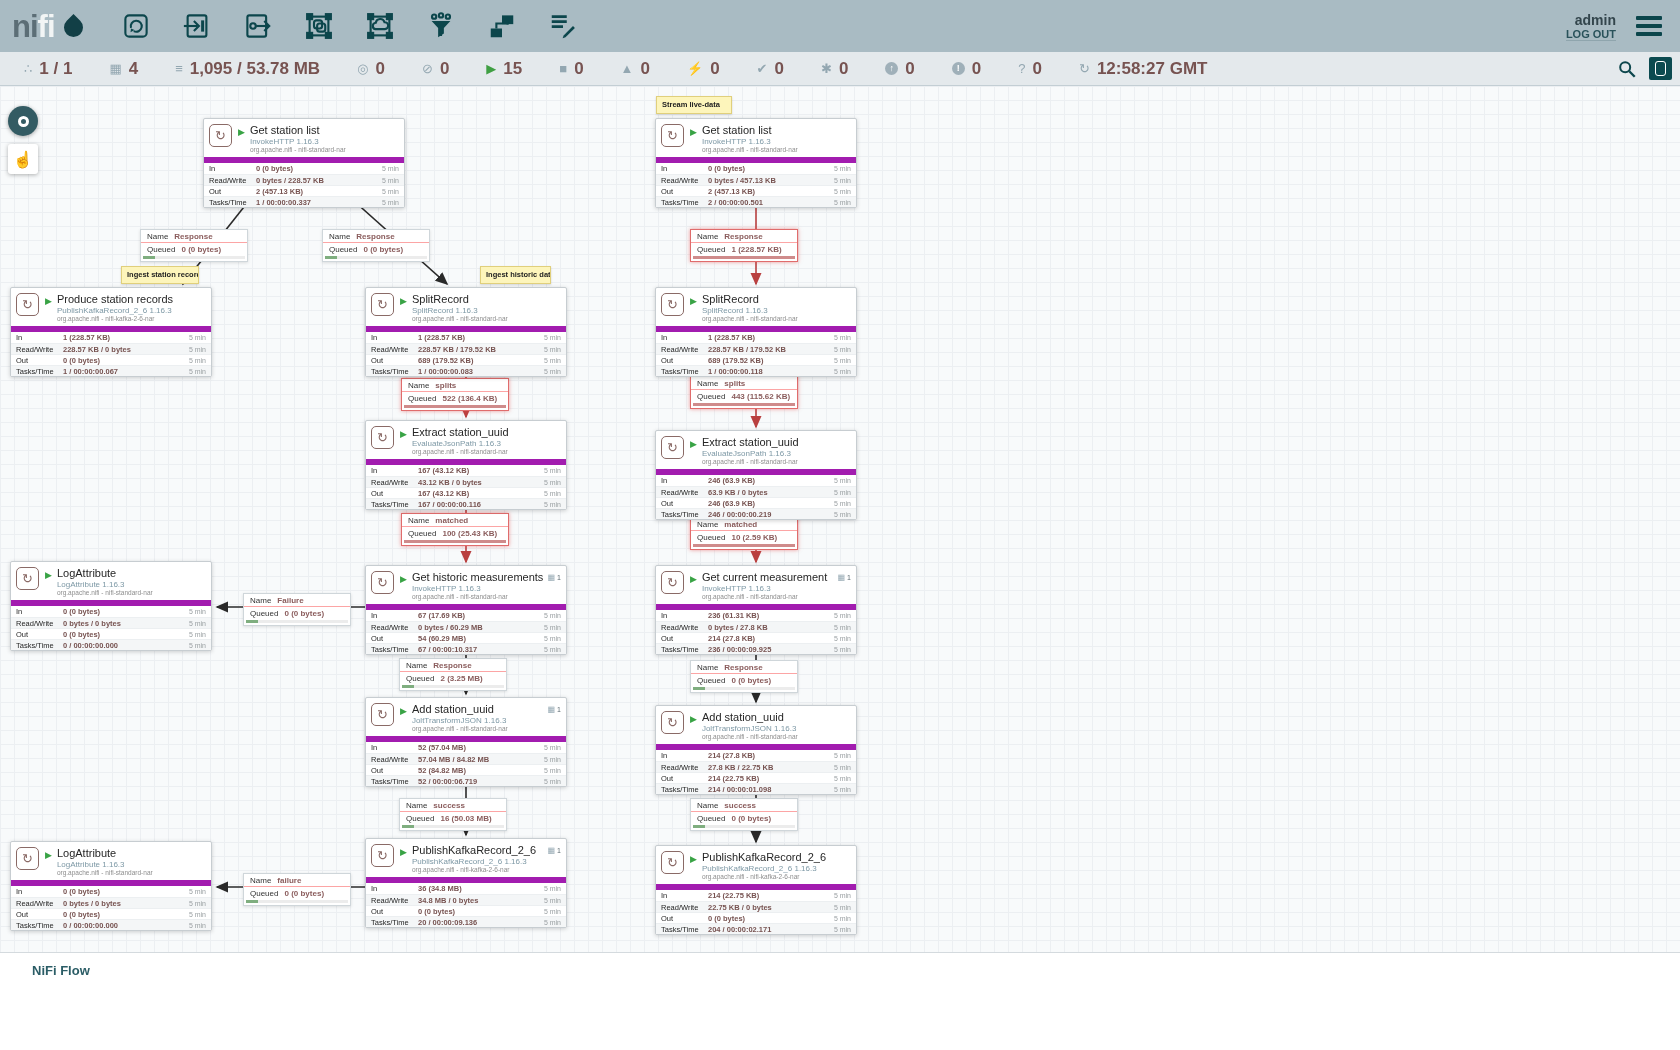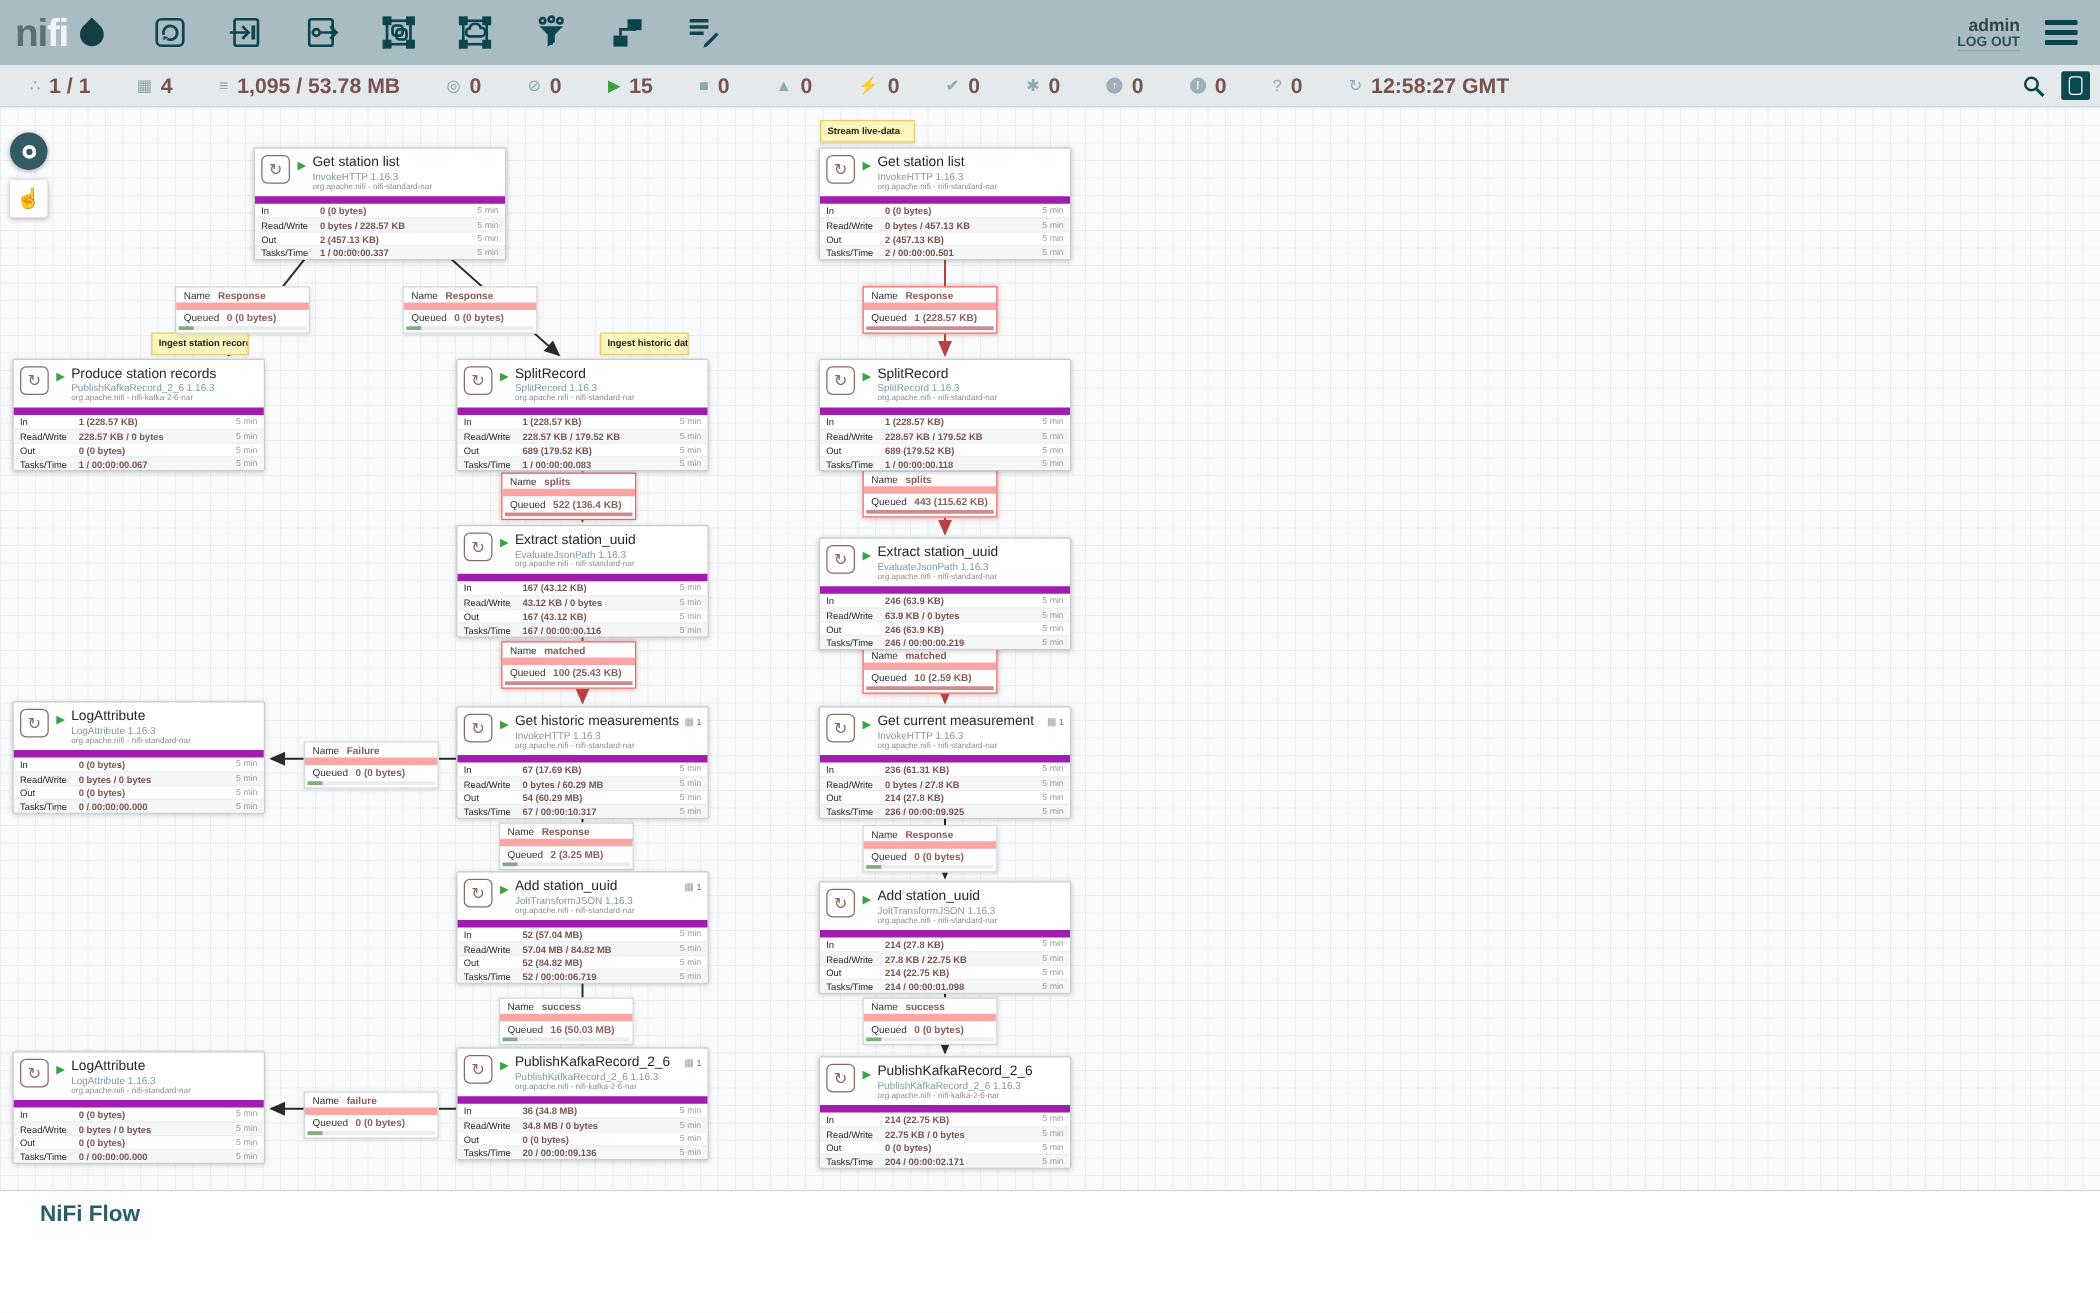--- a/index.html
+++ b/index.html
@@ -75,31 +75,31 @@
   .stat-row:nth-child(even) { background:#f4f6f7; }
   .stat-row + .stat-row { border-top:1px solid #eceff1; }
   .stat-label { width:47px; color:#262626; flex:none; }
   .stat-value { flex:1; color:#775351; font-weight:bold; white-space:nowrap; }
   .stat-window { color:#9aa0a3; font-size:7px; flex:none; }
 
   .conn { position:absolute; width:108px; background:#fff; border:1px solid #cfd6da;
     box-shadow:0 1px 3px rgba(0,0,0,.12); font-size:8px; cursor:pointer; }
   .conn.alert { border-color:#e06c6c; box-shadow:0 0 4px rgba(224,70,70,.55); }
   .conn-row { display:flex; gap:6px; padding:2px 6px 1px; align-items:baseline; }
-  .conn-row + .conn-row { border-top:6px solid #fca5a5; }
+  .conn-row + .conn-row { border-top:1px solid #fca5a5; }
   .conn-key { color:#333; }
   .conn-val { color:#8a5c5c; font-weight:bold; white-space:nowrap; }
   .conn-bar { height:3px; margin:1px 2px 2px; background:#ececec; }
   .conn-bar i { display:block; height:100%; }
   .conn .conn-bar i { background:#7fae7f; width:12%; }
   .conn.alert .conn-bar i { background:#cf8b8b; width:100%; }
 
   
   .footer { height:98px; background:#fff; border-top:1px solid #d4dade; padding:8px 0 0 14px; }
-  .breadcrumb { font-size:18px; font-weight:bold; color:#2b5d66; cursor:pointer; display:inline-block;padding-left:18px; }
+  .breadcrumb { font-size:13px; font-weight:bold; color:#2b5d66; cursor:pointer; display:inline-block;padding-left:18px; }
 </style>
 </head>
 <body>
 
 <div class="header">
   <div class="logo">
     <span class="logo-txt"><span class="logo-ni">ni</span><span class="logo-fi">fi</span></span>
     <span class="logo-drop"></span>
   </div>
   <div class="toolbar">

